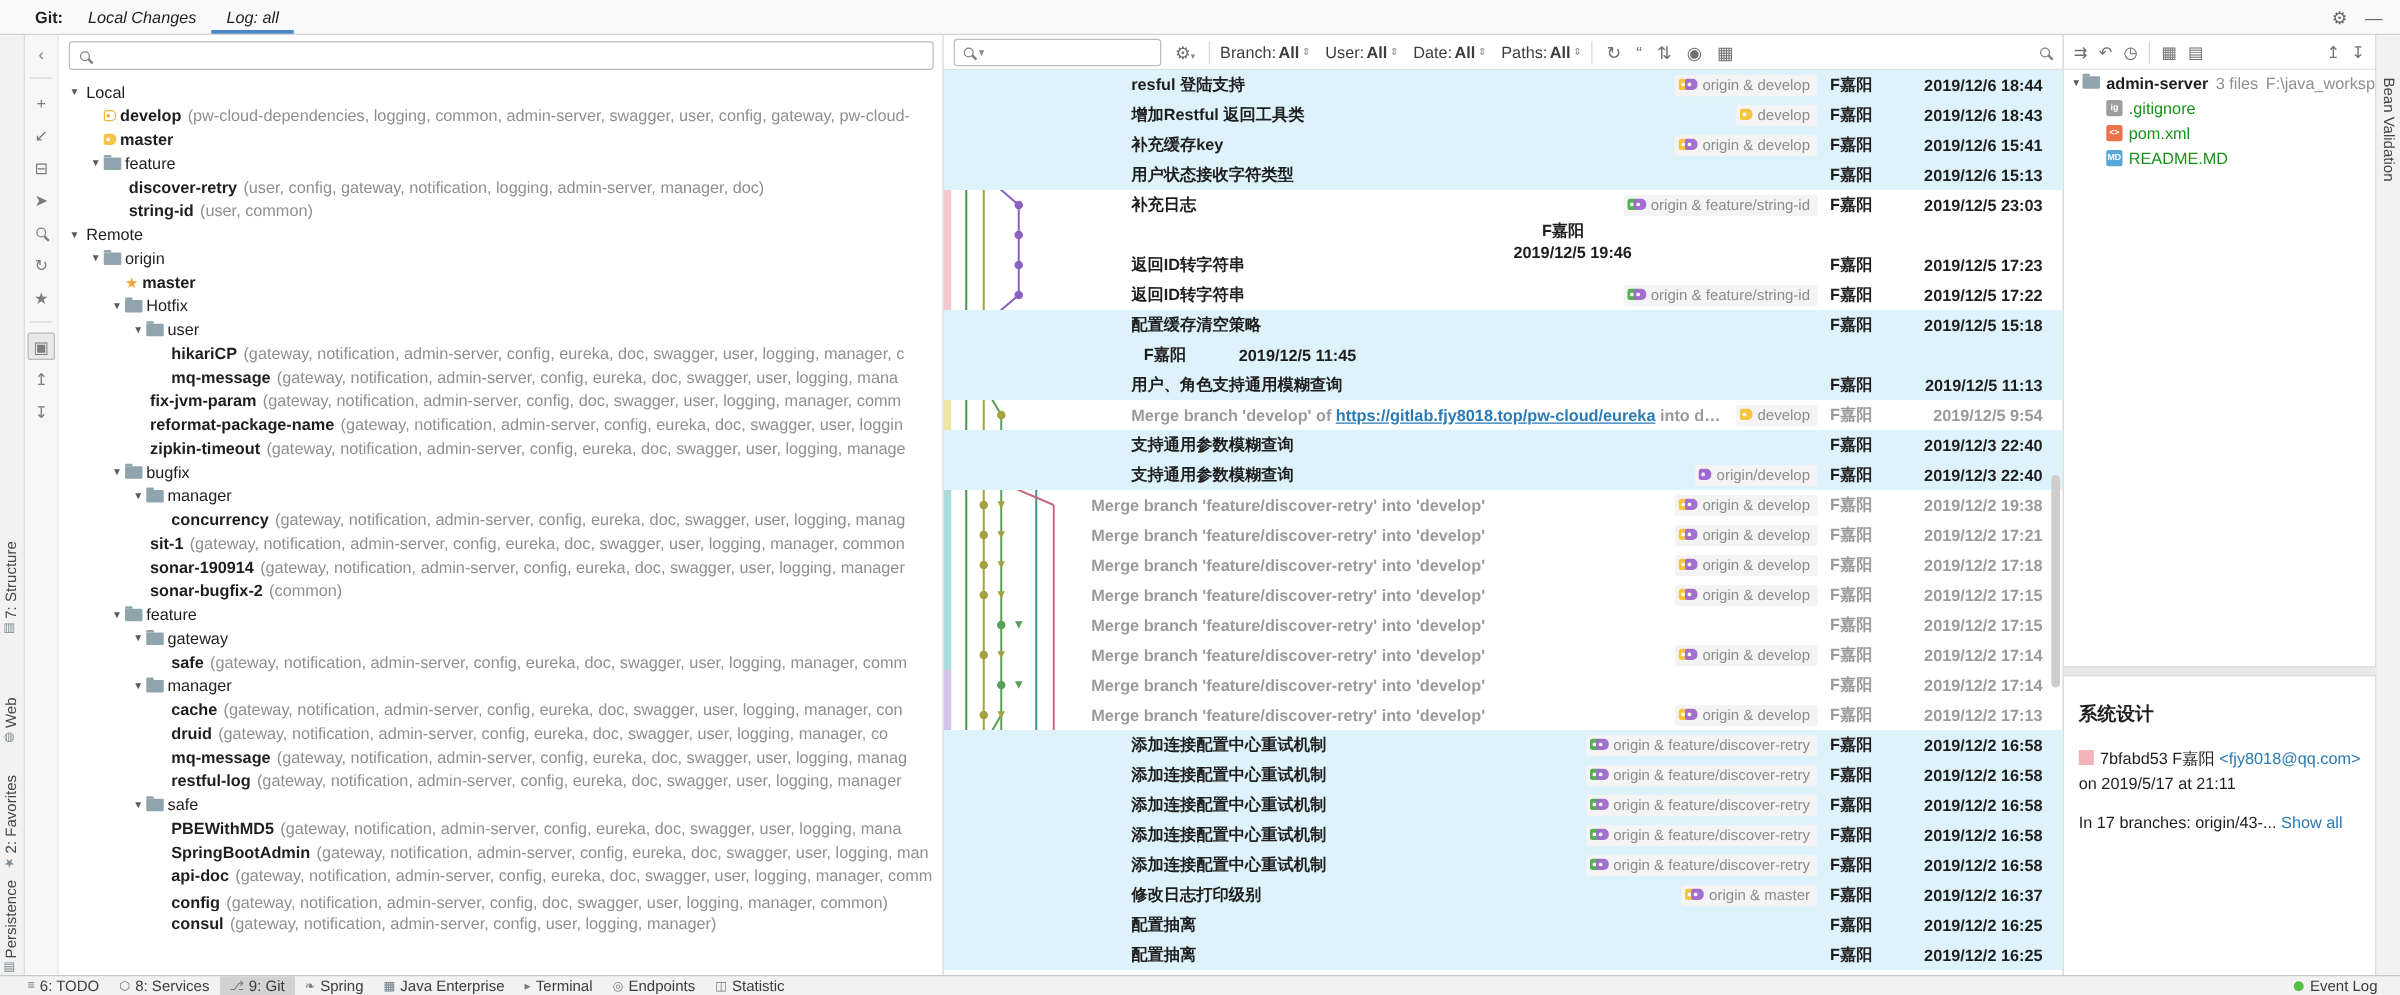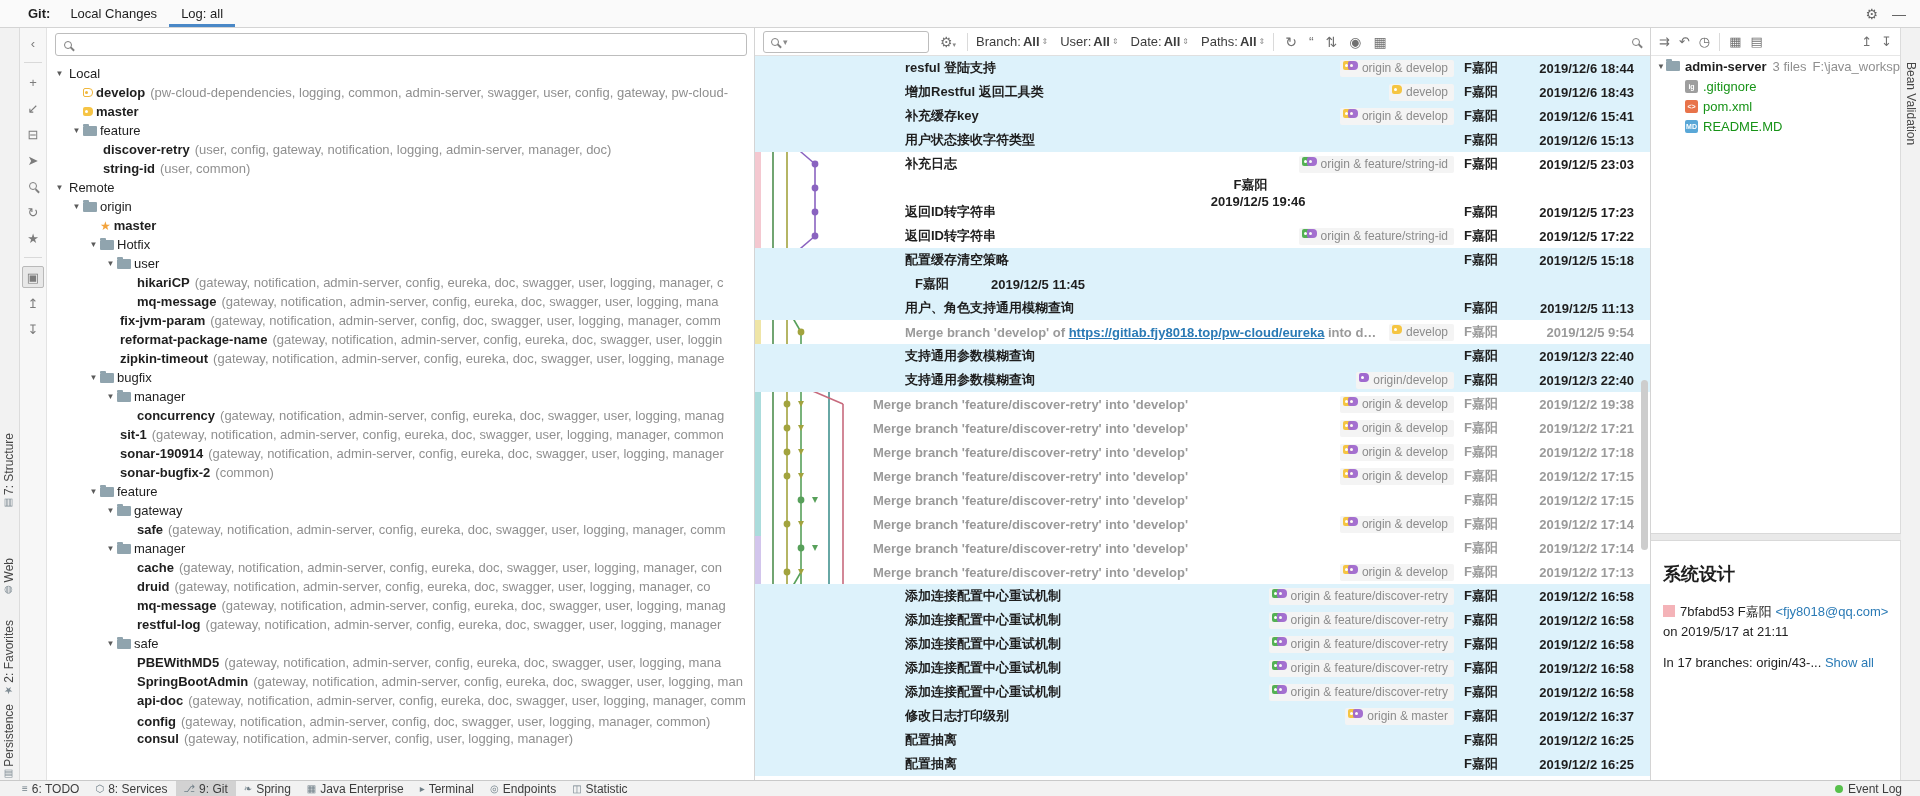--- a/index.html
+++ b/index.html
@@ -59,61 +59,61 @@
   #loghead .right { margin-left:auto; padding-right:10px; display:flex; align-items:center; }
   #loglist { position:absolute; left:0; top:28px; width:895px; height:724px; overflow:hidden; }
   #graphsvg { position:absolute; left:6px; top:0; pointer-events:none; }
   #strips { position:absolute; left:0; top:0; width:6px; height:724px; }
   .strip-seg { position:absolute; left:0; width:6px; }
   .crow { height:24px; display:flex; align-items:center; white-space:nowrap; position:relative; }
   .crow.hl { background:#ddf2fb; }
   .cmsg { font-weight:bold; overflow:hidden; text-overflow:ellipsis; flex:1 1 auto; min-width:0; }
   .crow.muted .cmsg, .crow.muted .cauthor, .crow.muted .cdate { color:#9a9a9a; }
   .cmsg a { color:#2a7ab5; text-decoration:underline;margin-top:16px; }
-  .chip { flex:none; background:#f4f4f4; border-radius:2px; color:#8c8c8c; font-size:12px; padding:1px 6px 2px 3px; margin-left:8px; display:flex; }
+  .chip { flex:none; background:#f4f4f4; border-radius:2px; color:#8c8c8c; font-size:12px; padding:1px 6px 2px 3px; margin-left:8px; display:flex; align-items:center; }
   .chip .ic { width:10px; height:9px; border-radius:2px 4px 4px 2px; display:inline-block; position:relative; }
   .chip .ic + .ic { margin-left:-5px; opacity:.95; }
   .chip .ic::after { content:""; position:absolute; left:2px; top:3px; width:3px; height:3px; border-radius:50%; background:#fff; }
   .chip .ctext { margin-left:4px; }
   .cauthor { flex:none; width:64px; font-weight:bold; margin-left:10px; }
   .cdate { flex:none; width:122px; text-align:right; font-weight:bold; padding-right:16px; }
   #logscroll { position:absolute; left:886px; top:352px; width:7px; height:170px; background:#cdcdcd; border-radius:4px; }
 
   
   #details { position:absolute; left:1650px; top:28px; width:250px; height:752px; background:#fff; border-left:1px solid #d4d4d4; }
   #dethead { height:28px; border-bottom:1px solid #e6e6e6; display:flex; align-items:center; gap:9px; padding:0 8px; color:#707070; }
   #dethead .dicon { font-size:13px; }
   #dethead .grow { flex:1; }
   .frow { height:20px; display:flex; align-items:center; white-space:nowrap; overflow:hidden; padding-left:6px; }
   .frow .caret { width:12px; font-size:8px; color:#5a5a5a; }
   .badge { width:13px; height:13px; border-radius:2px; color:#fff; font-size:7px; font-weight:bold; display:flex; align-items:center; justify-content:center; margin-right:5px; flex:none; }
   .fname { color:#179317; }
   .meta { color:#8f8f8f; margin-left:6px; }
   #splitter { position:absolute; left:0; top:505px; width:250px; height:8px; background:#e9e9e9; border-top:1px solid #d9d9d9; border-bottom:1px solid #d9d9d9; }
   #commitinfo { position:absolute; left:0; top:520px; width:250px; padding:14px 12px; }
-  #commitinfo h3 { font-size:18px; margin-bottom:16px; }
+  #commitinfo h3 { font-size:15px; margin-bottom:16px; }
   #commitinfo .meta-line { line-height:1.5; }
   .avatar-sq { display:inline-block; width:12px; height:12px; background:#f4b3b8; vertical-align:-1px; margin-right:5px; }
   .bluelink { color:#2a7ab5; }
   #branchesline { margin-top:14px; }
 
   
   #statusbar { position:absolute; left:0; top:780px; width:1920px; height:16px; background:#f2f2f2; border-top:1px solid #c9c9c9; display:flex; align-items:center; font-size:12px; color:#3c3c3c; }
   .stab { display:flex; align-items:center; gap:4px; padding:0 8px; height:16px; }
   .stab.active { background:#d2d2d2; }
   .stab .sic { font-size:10px; color:#6f7e87; }
   #statusbar .sright { margin-left:auto; display:flex; align-items:center; gap:5px; padding-right:18px; }
   .greendot { width:8px; height:8px; border-radius:50%; display:inline-block; }
 </style>
 </head>
 <body>
 
 <div id="topbar">
   <span class="tool-label">Git:</span>
-  <span id="tabs-holder" style="display: inline-flex;">
+  <span id="tabs-holder" style="display: inline-flex; font-style: italic;">
       <span class="top-tab">Local Changes</span>
       <span class="top-tab active">Log: all</span>
     </span>
   <span class="win-icons">
     <span>⚙</span>
     <span>—</span>
   </span>
 </div>
 
 <div id="leftedge" class="edgebar">

